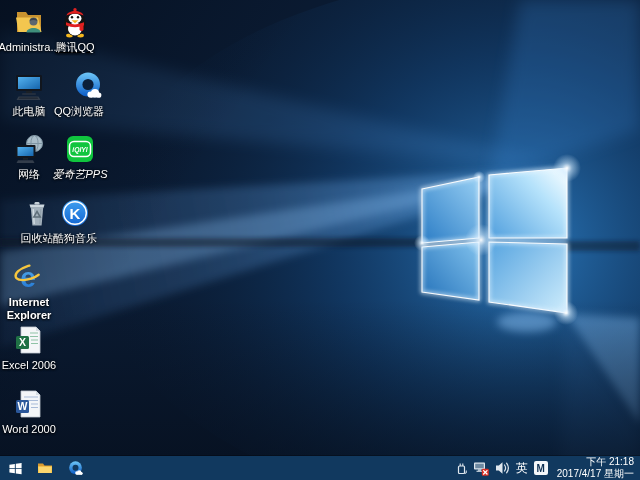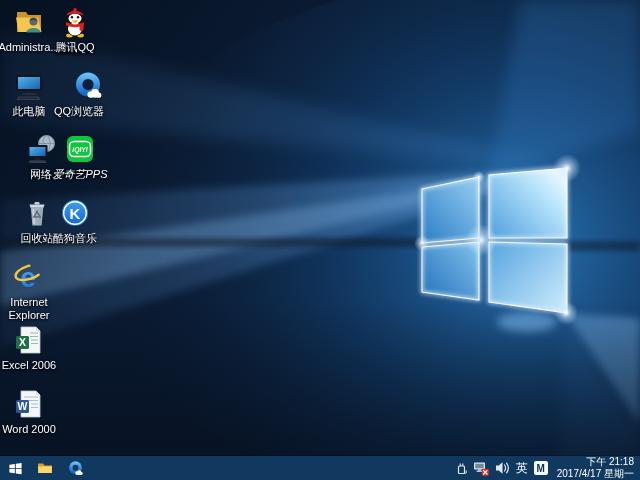--- a/index.html
+++ b/index.html
@@ -10,21 +10,21 @@
   }
   .wallpaper{position:absolute;left:0;top:0;width:640px;height:480px;z-index:0;}
   
   .dicon{position:absolute;width:58px;display:flex;flex-direction:column;align-items:center;z-index:2;cursor:default;}
   .dicon .ic{width:32px;height:32px;flex:0 0 32px;}
   .dicon .lbl{
     margin-top:3px;font-size:11px;color:#ffffff;text-align:center;line-height:1.18;
     text-shadow:0 1px 2px rgba(0,0,0,.95),0 0 3px rgba(0,0,0,.75);
     white-space:nowrap;
   }
-  .dicon .lbl.wrap{white-space:normal;max-width:58px;}
+  .dicon .lbl.wrap{white-space:normal;max-width:58px;font-weight:bold;}
   
   .taskbar{
     position:absolute;left:0;right:0;bottom:0;height:24px;background:#11395f;
     z-index:5;display:flex;align-items:center;box-shadow:0 -1px 0 rgba(0,0,0,.25);
   }
   .tb-left{display:flex;height:100%;}
   .tb-btn{width:30px;height:100%;display:flex;align-items:center;justify-content:center;}
   .tray{margin-left:auto;display:flex;align-items:center;height:100%;gap:6px;padding-right:3px;}
   .tray-ic{display:flex;align-items:center;justify-content:center;height:100%;}
   .ime-lang{color:#ffffff;font-size:12px;line-height:24px;}
@@ -197,21 +197,21 @@
     <g fill="#ffffff">
       <circle cx="18.5" cy="24.5" r="3.1"></circle>
       <circle cx="23" cy="23.2" r="4.1"></circle>
       <circle cx="26.8" cy="25" r="2.6"></circle>
       <rect x="17.5" y="24.2" width="11.5" height="3.4" rx="1.7"></rect>
     </g>
   </svg>
   <div class="lbl">QQ浏览器</div>
 </div>
 
-<div class="dicon" style="left:0px;top:133px;margin-left:12px;">
+<div class="dicon" style="left:0px;top:133px;">
   <svg class="ic" viewBox="0 0 32 32">
     <defs>
         <linearGradient id="scrB" x1="0" y1="0" x2="1" y2="1">
       <stop offset="0" stop-color="#54b2ef"></stop>
           <stop offset="1" stop-color="#1565ad"></stop>
         </linearGradient>
       </defs>
     <circle cx="21.5" cy="10.5" r="8" fill="#a9bcc8"></circle>
     <ellipse cx="21.5" cy="10.5" rx="3.6" ry="8" fill="none" stroke="#7e94a2" stroke-width="1"></ellipse>
     <line x1="13.5" y1="10.5" x2="29.5" y2="10.5" stroke="#7e94a2" stroke-width="1"></line>

